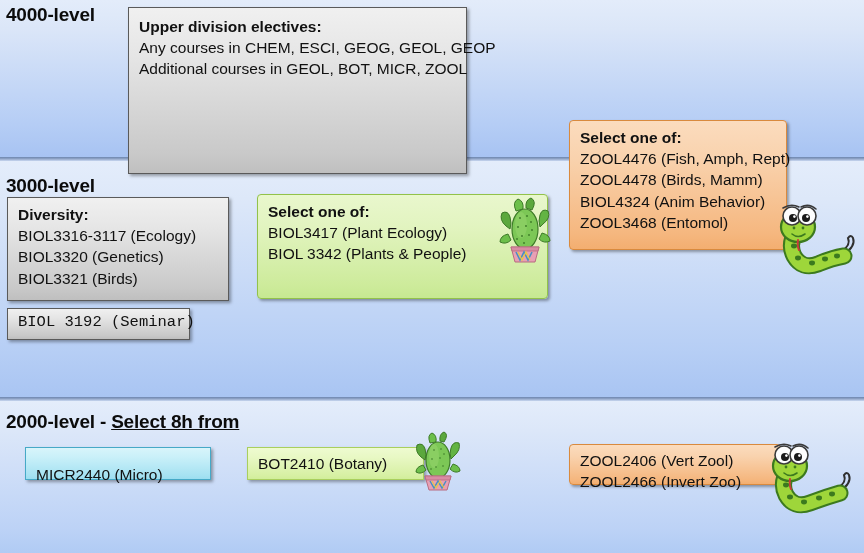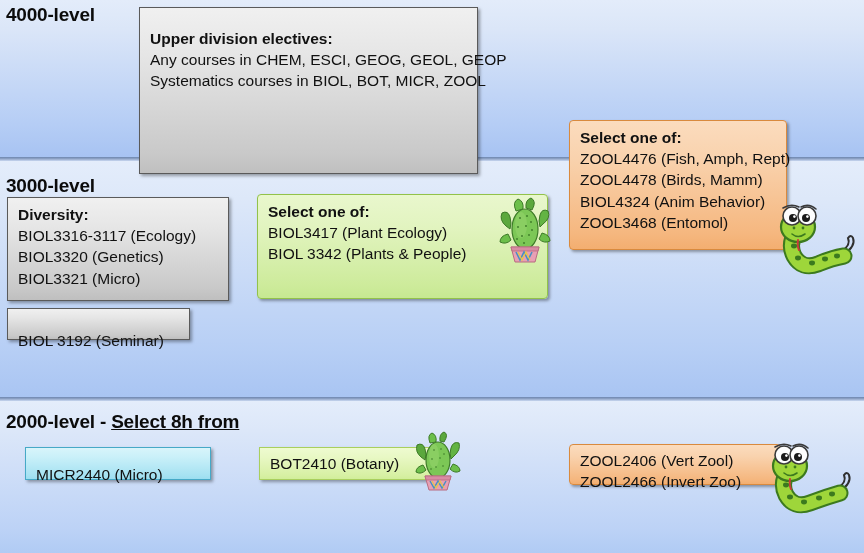--- a/index.html
+++ b/index.html
@@ -102,27 +102,27 @@
   .box-cyan {
     background: linear-gradient(to bottom, #d8f5fb 0%, #c9f0f9 30%, #a6e2f2 88%, #9bdef0 100%);
     border: 1.5px solid #46a9c7;
   }
   .box-lime {
     background: linear-gradient(to bottom, #eefbd0 0%, #e8f8c4 30%, #d7f0a4 88%, #d1ee9a 100%);
     border: 1.5px solid #a9cf5e;
   }
 
   
-  #box-upper-division { left: 139px; top: 7px;   width: 339px; height: 167px; padding-top: 20px; }
+  #box-upper-division { left: 128px; top: 7px;   width: 339px; height: 167px; padding-top: 8px; }
   #box-required       { left: 7px;   top: 197px; width: 222px; height: 104px; }
-  #box-seminar        { left: 7px;   top: 308px; width: 183px; height: 32px;  padding-top: 21px; }
+  #box-seminar        { left: 7px;   top: 308px; width: 183px; height: 32px;  padding-top: 3px; font-family: Liberation Mono, monospace; }
   #box-plants         { left: 257px; top: 194px; width: 291px; height: 105px; }
   #box-zool-4000      { left: 569px; top: 120px; width: 218px; height: 130px; }
   #box-micr           { left: 25px;  top: 447px; width: 186px; height: 33px; padding-top: 16px; }
-  #box-bot            { left: 259px; top: 447px; width: 177px; height: 33px; padding-top: 5px; }
+  #box-bot            { left: 247px; top: 447px; width: 177px; height: 33px; padding-top: 5px; }
   #box-zool-2000      { left: 569px; top: 444px; width: 212px; height: 41px; padding-top: 5px; }
 
   
   .art { position: absolute; }
   #cactus-3000 { left: 496px; top: 196px;  width: 58px; height: 68px; }
   #cactus-2000 { left: 412px; top: 430px;  width: 52px; height: 62px; }
   #snake-4000  { left: 770px; top: 196px;  width: 92px; height: 82px; }
   #snake-2000  { left: 762px; top: 437px;  width: 96px; height: 80px; }
   .art svg { display: block; width: 100%; height: 100%; }
 </style>
@@ -145,36 +145,36 @@
 
   <div class="level-label" id="label-4000">4000-level</div>
 
   <div class="level-label" id="label-3000">3000-level</div>
 
   <div class="level-label" id="label-2000"><span>2000-level - </span><span class="emph">Select 8h from</span></div>
 
   <div class="box box-grey" id="box-upper-division">
     <span class="hdr">Upper division electives:</span>
     <span class="ln">Any courses in CHEM, ESCI, GEOG, GEOL, GEOP</span>
-    <span class="ln">Systematics courses in BIOL, BOT, MICR, ZOOL</span>
+    <span class="ln">Additional courses in GEOL, BOT, MICR, ZOOL</span>
   </div>
 
   <div class="box box-orange" id="box-zool-4000">
     <span class="hdr">Select one of:</span>
     <span class="ln">ZOOL4476 (Fish, Amph, Rept)</span>
     <span class="ln">ZOOL4478 (Birds, Mamm)</span>
     <span class="ln">BIOL4324 (Anim Behavior)</span>
     <span class="ln">ZOOL3468 (Entomol)</span>
   </div>
 
   <div class="box box-grey" id="box-required">
     <span class="hdr">Diversity:</span>
     <span class="ln">BIOL3316-3117 (Ecology)</span>
     <span class="ln">BIOL3320 (Genetics)</span>
-    <span class="ln">BIOL3321 (Micro)</span>
+    <span class="ln">BIOL3321 (Birds)</span>
   </div>
 
   <div class="box box-grey" id="box-seminar">
     <span class="ln">BIOL 3192 (Seminar)</span>
   </div>
 
   <div class="box box-green" id="box-plants">
     <span class="hdr">Select one of:</span>
     <span class="ln">BIOL3417 (Plant Ecology)</span>
     <span class="ln">BIOL 3342 (Plants &amp; People)</span>

